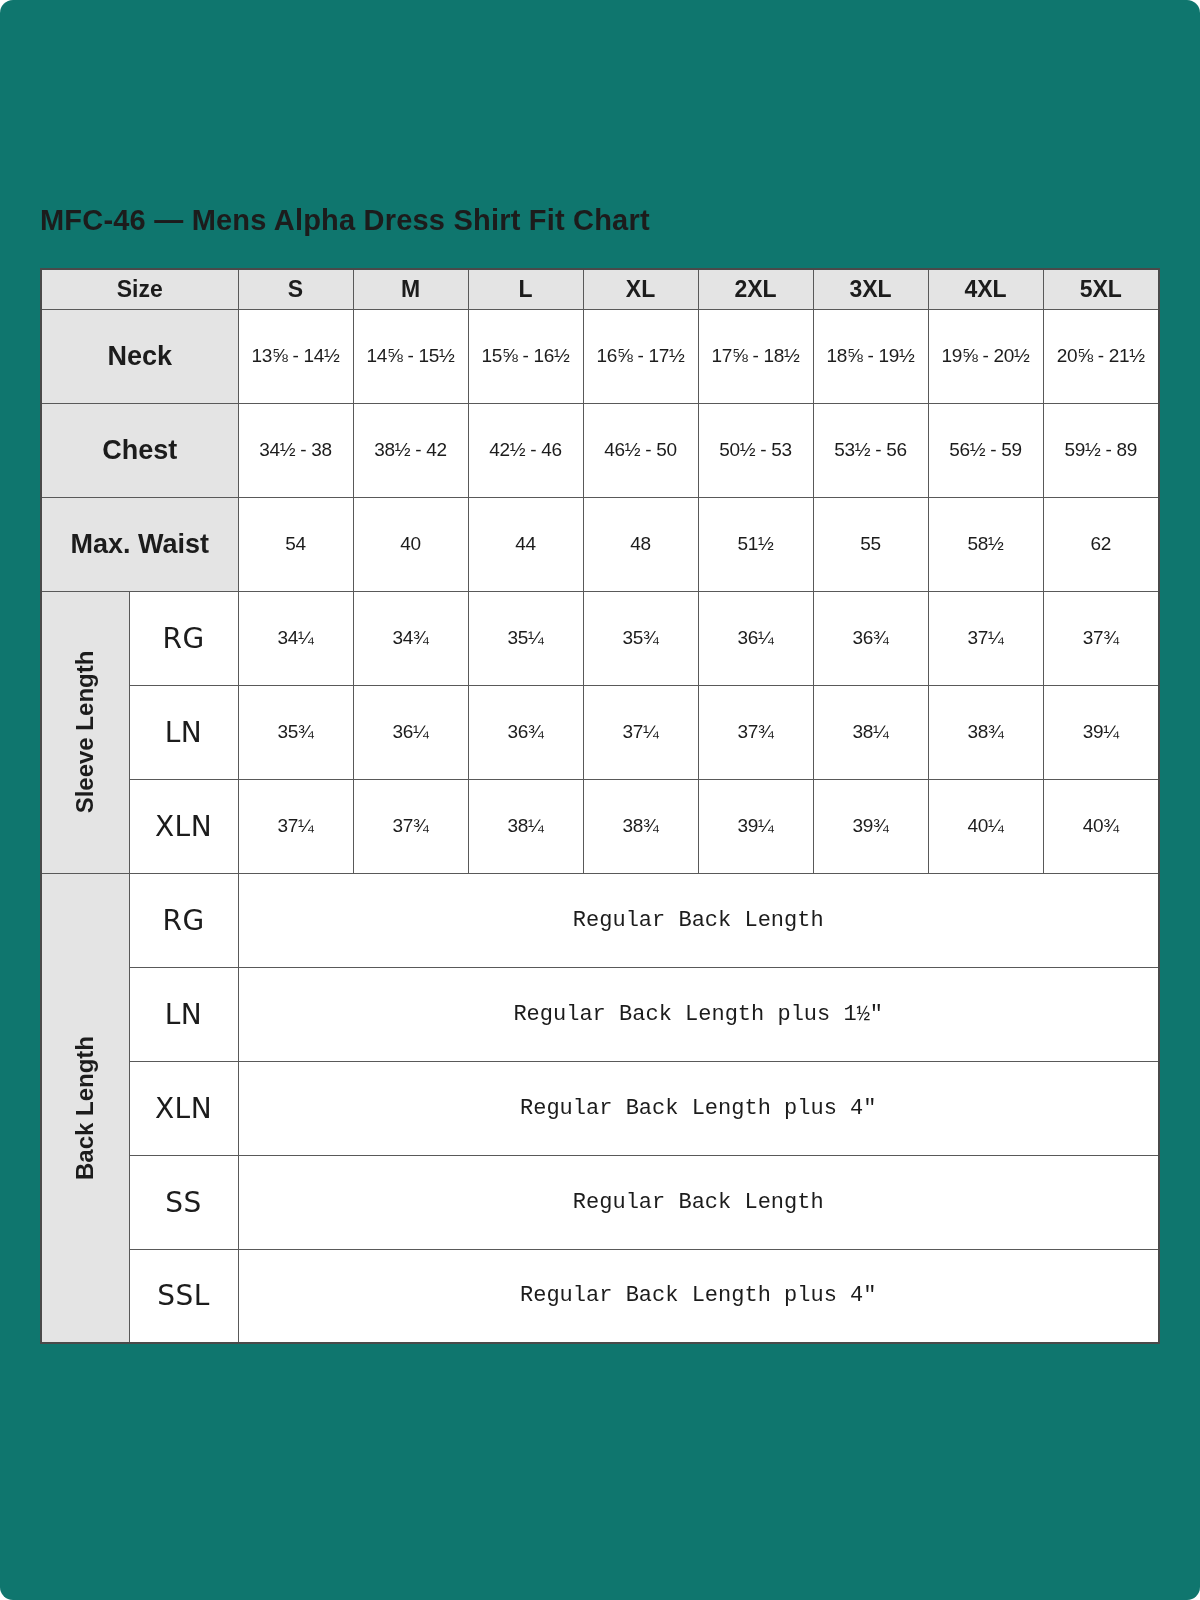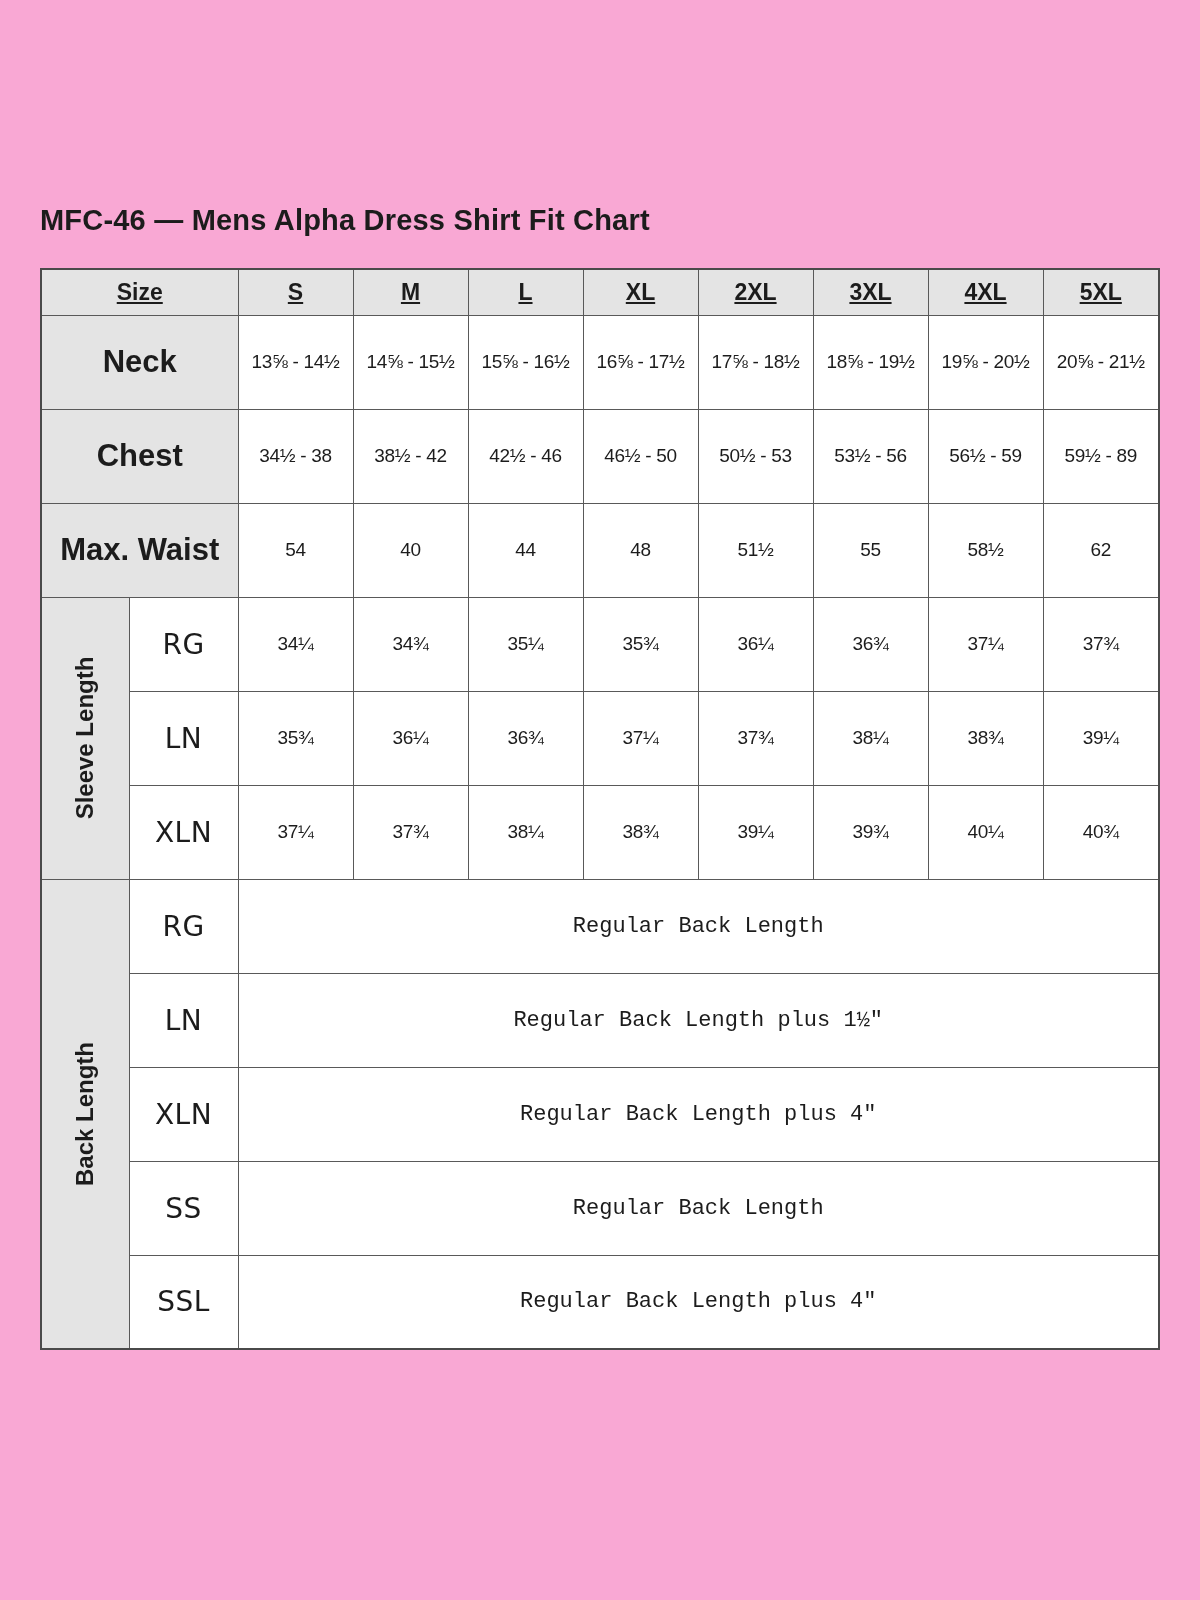--- a/index.html
+++ b/index.html
@@ -6,22 +6,23 @@
     margin: 0;
     padding: 0;
     background: #ffffff;
     font-family: "Liberation Sans", sans-serif;
     color: #1c1c1c;
   }
   .page {
     position: relative;
     width: 1200px;
     height: 1600px;
-    background: #f9a8d4;
+    background: #0f766e;
     overflow: hidden;
+    border-radius: 13px;
   }
   .title {
     position: absolute;
     left: 40px;
     top: 204px;
     margin: 0;
     font-size: 29px;
     font-weight: bold;
     letter-spacing: 0.2px;
     color: #1c1c1c;
@@ -35,31 +36,31 @@
     table-layout: fixed;
     border: 2px solid #4a4a4a;
   }
   .fit-table th, .fit-table td {
     border: 1px solid #595959;
     padding: 0;
     text-align: center;
     vertical-align: middle;
     overflow: hidden;
   }
-  tr.r-hdr { height: 46px; text-decoration: underline; }
+  tr.r-hdr { height: 40px; }
   tr.r-data { height: 94px; }
   .hdr {
     background: #e4e4e4;
     font-size: 23px;
     font-weight: bold;
     border-bottom: 2px solid #4a4a4a;
   }
   .lbl {
     background: #e4e4e4;
-    font-size: 31px;
+    font-size: 27px;
     font-weight: bold;
   }
   .vlbl {
     background: #e4e4e4;
     position: relative;
   }
   .vtext {
     position: absolute;
     top: 50%;
     left: 50%;

